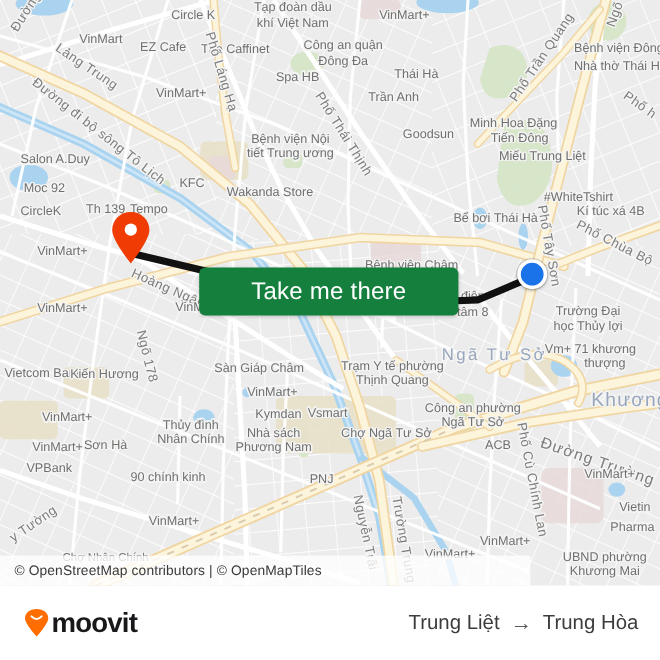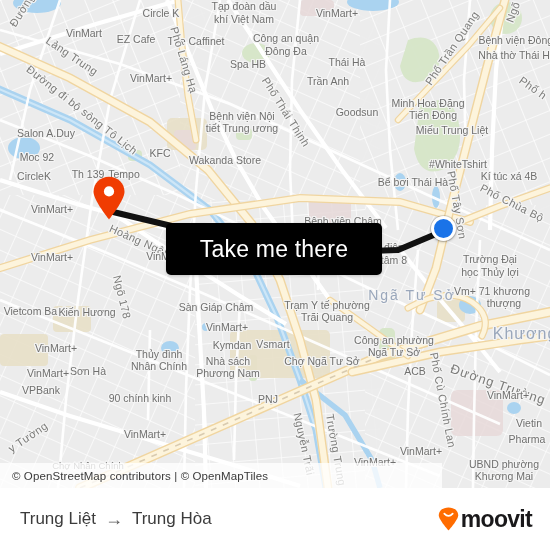--- a/index.html
+++ b/index.html
@@ -64,27 +64,27 @@
     border: 3px solid #ffffff;
     box-shadow: 0 0 0 1px rgba(0,0,0,.12), 0 1px 3px rgba(0,0,0,.28);
     z-index: 40;
   }
   #route-line { position: absolute; left: 0; top: 0; width: 550px; height: 488px; z-index: 30; pointer-events: none; }
 
   
   #cta {
     position: absolute;
     left: 166px; top: 223px;
-    width: 216px; height: 52px;
-    background: #000000;
+    width: 216px; height: 40px;
+    background: #15803d;
     border-radius: 5px;
     border: none;
     color: #ffffff;
     font-family: "Liberation Sans", sans-serif;
-    font-size: 23px;
+    font-size: 20px;
     letter-spacing: .2px;
     cursor: pointer;
     z-index: 60;
     display: flex;
     align-items: center;
     justify-content: center;
     box-shadow: 0 1px 3px rgba(0,0,0,.18);
   }
 
   
@@ -287,21 +287,21 @@
         <div class="lbl poi" style="left: 357px; top: 113px;">Goodsun</div>
         <div class="lbl street" style="left: 286px; top: 112px; transform: translate(-50%, -50%) rotate(58deg);">Phố Thái Thịnh</div>
         <div class="lbl street" style="left: 533px; top: 88px; transform: translate(-50%, -50%) rotate(35deg);">Phố h</div>
         <div class="lbl poi" style="left: 242px; top: 117px;">Bệnh viện Nội</div>
         <div class="lbl poi" style="left: 242px; top: 129px;">tiết Trung ương</div>
         <div class="lbl poi" style="left: 46px; top: 134px;">Salon A.Duy</div>
         <div class="lbl poi" style="left: 452px; top: 131px;">Miếu Trung Liệt</div>
         <div class="lbl poi" style="left: 160px; top: 154px;">KFC</div>
         <div class="lbl poi" style="left: 225px; top: 161px;">Wakanda Store</div>
         <div class="lbl poi" style="left: 37px; top: 158px;">Moc 92</div>
-        <div class="lbl poi" style="left: 440px; top: 165px; padding-left: 36px;">#WhiteTshirt</div>
+        <div class="lbl poi" style="left: 464px; top: 165px; padding-left: 36px;">#WhiteTshirt</div>
         <div class="lbl poi" style="left: 22px; top: 177px; margin-left: 12px;">CircleK</div>
         <div class="lbl poi" style="left: 88px; top: 175px;">Th 139</div>
         <div class="lbl poi" style="left: 124px; top: 175px;">Tempo</div>
         <div class="lbl poi" style="left: 509px; top: 177px;">Kí túc xá 4B</div>
         <div class="lbl poi" style="left: 413px; top: 183px;">Bể bơi Thái Hà</div>
         <div class="lbl poi" style="left: 52px; top: 210px;">VinMart+</div>
         <div class="lbl street" style="left: 512px; top: 203px; transform: translate(-50%, -50%) rotate(27deg);">Phố Chùa Bộ</div>
         <div class="lbl street" style="left: 457px; top: 205px; transform: translate(-50%, -50%) rotate(80deg);">Phố Tây Sơn</div>
         <div class="lbl poi" style="left: 343px; top: 222px;">Bệnh viện Châm</div>
         <div class="lbl street" style="left: 140px; top: 241px; transform: translate(-50%, -50%) rotate(24deg);">Hoàng Ngân</div>
@@ -312,21 +312,21 @@
         <div class="lbl poi" style="left: 490px; top: 273px;">học Thủy lợi</div>
         <div class="lbl poi" style="left: 52px; top: 258px;">VinMart+</div>
         <div class="lbl street" style="left: 122px; top: 297px; transform: translate(-50%, -50%) rotate(76deg);">Ngõ 178</div>
         <div class="lbl area" style="left: 412px; top: 296px;">Ngã Tư Sở</div>
         <div class="lbl poi" style="left: 492px; top: 292px;">Vm+ 71 khương</div>
         <div class="lbl poi" style="left: 492px; top: 304px; padding-left: 24px;">thượng</div>
         <div class="lbl area sm" style="left: 525px; top: 334px;">Khương</div>
         <div class="lbl poi" style="left: 36px; top: 312px;">Vietcom Bank</div>
         <div class="lbl poi" style="left: 216px; top: 308px;">Sàn Giáp Châm</div>
         <div class="lbl poi" style="left: 327px; top: 306px;">Trạm Y tế phường</div>
-        <div class="lbl poi" style="left: 327px; top: 318px;">Trãi Quang</div>
+        <div class="lbl poi" style="left: 327px; top: 318px;">Thịnh Quang</div>
         <div class="lbl poi" style="left: 87px; top: 313px; text-align: right;">Kiến Hương</div>
         <div class="lbl poi" style="left: 227px; top: 328px;">VinMart+</div>
         <div class="lbl poi" style="left: 394px; top: 341px;">Công an phường</div>
         <div class="lbl poi" style="left: 394px; top: 353px;">Ngã Tư Sở</div>
         <div class="lbl poi" style="left: 56px; top: 349px;">VinMart+</div>
         <div class="lbl poi" style="left: 232px; top: 346px;">Kymdan</div>
         <div class="lbl poi" style="left: 273px; top: 345px;">Vsmart</div>
         <div class="lbl poi" style="left: 322px; top: 362px;">Chợ Ngã Tư Sở</div>
         <div class="lbl poi" style="left: 159px; top: 355px;">Thủy đình</div>
         <div class="lbl poi" style="left: 159px; top: 367px;">Nhân Chính</div>
@@ -371,28 +371,28 @@
     <div id="attribution">
       <div class="attr-text">
         <span>© OpenStreetMap contributors</span>
         <span>|</span>
         <span>© OpenMapTiles</span>
       </div>
     </div>
   </div>
 
   <div id="footer">
-    <div id="route-title">
-      <span>Trung Liệt</span>
-      <span class="arrow">→</span>
-      <span>Trung Hòa</span>
-    </div>
     <div id="brand">
       <svg width="21" height="24" viewBox="0 0 21 24">
         <path d="M10.5 23.4 C10.5 23.4 20.2 12.9 20.2 8.2 C20.2 3.6 15.9 0.4 10.5 0.4
                  C5.1 0.4 0.8 3.6 0.8 8.2 C0.8 12.9 10.5 23.4 10.5 23.4 Z" fill="#ff6c00"></path>
         <path d="M6.3 6.6 q4.2 4.6 8.4 0" stroke="#ffffff" stroke-width="1.7" fill="none" stroke-linecap="round"></path>
       </svg>
       <span class="wordmark">moovit</span>
     </div>
+    <div id="route-title">
+      <span>Trung Liệt</span>
+      <span class="arrow">→</span>
+      <span>Trung Hòa</span>
+    </div>
   </div>
 
 </div>
 
 </body></html>

